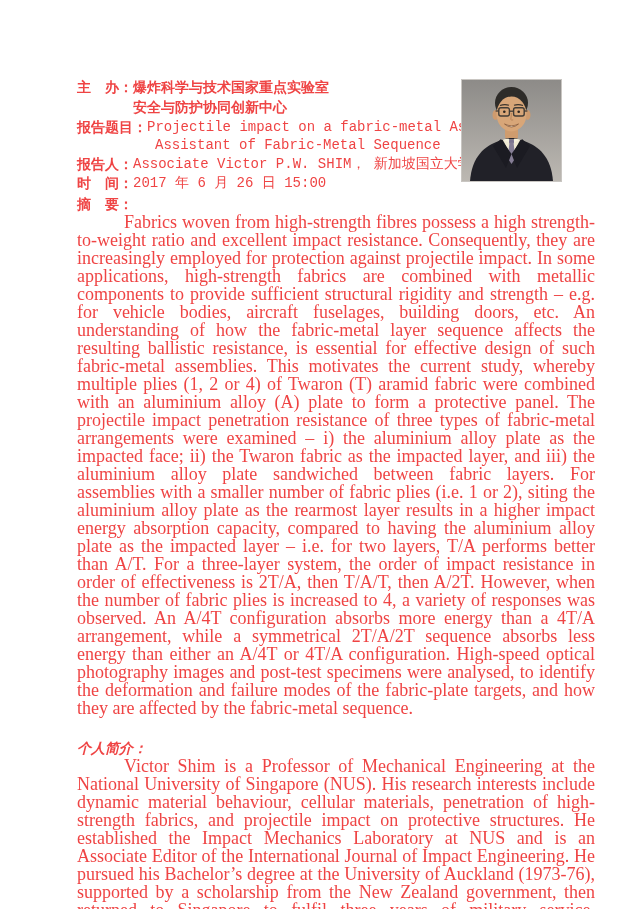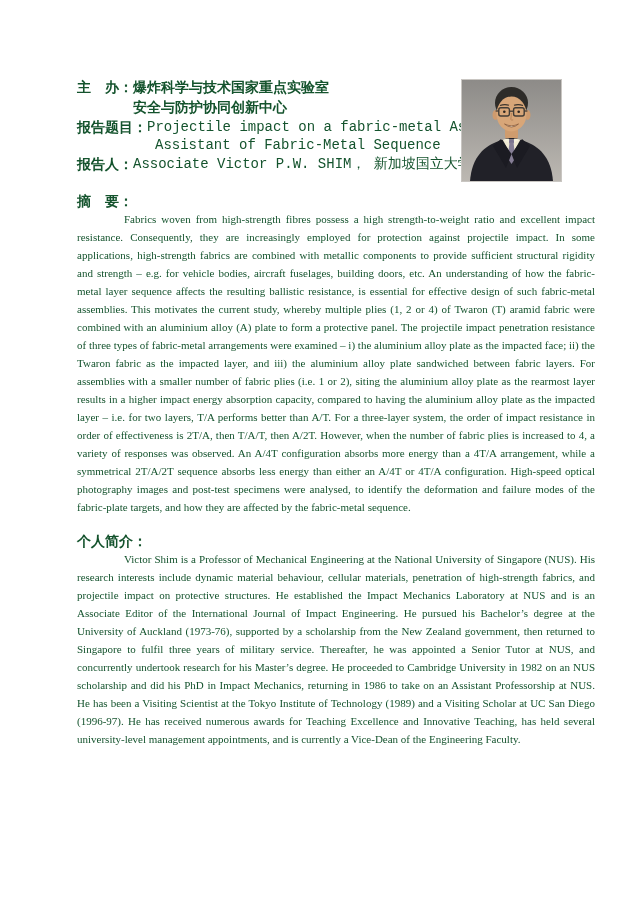--- a/index.html
+++ b/index.html
@@ -6,21 +6,21 @@
     margin: 0;
     padding: 0;
     background: #ffffff;
   }
   .page {
     position: relative;
     width: 640px;
     height: 909px;
     background: #ffffff;
     font-family: "Liberation Serif", "DejaVu Serif", serif;
-    color: #14532d;
+    color: #ef4444;
     overflow: hidden;
   }
   .content {
     position: absolute;
     left: 77px;
     top: 78px;
     width: 518px;
   }
   
   .hdr-row {
@@ -47,25 +47,25 @@
     font-weight: normal;
   }
   
   .section-heading {
     margin: 0;
     font-size: 14px;
     line-height: 18px;
     font-family: "Liberation Sans", "DejaVu Sans", sans-serif;
     font-weight: bold;
   }
-  .abstract-heading { margin-top: 18px; }
-  .bio-heading { margin-top: 16px; }
+  .abstract-heading { margin-top: 2px; }
+  .bio-heading { margin-top: 22px; font-style: italic; }
   .para {
     margin: 0;
-    font-size: 11px;
+    font-size: 18px;
     line-height: 18px;
     text-align: justify;
     text-indent: 47px;
   }
   
   .photo {
     position: absolute;
     left: 461px;
     top: 79px;
     width: 99px;
@@ -90,20 +90,23 @@
         <span class="zh-bold">安全与防护协同创新中心</span>
       </div>
       <div class="hdr-row">
         <span class="hdr-label w70">报告题目：</span><span class="hdr-value">Projectile impact on a fabric-metal Assemblies –</span>
       </div>
       <div class="hdr-row ind78">
         <span class="hdr-value">Assistant of Fabric-Metal Sequence</span>
       </div>
       <div class="hdr-row">
         <span class="hdr-label w56">报告人：</span><span class="hdr-value">Associate Victor P.W. SHIM， 新加坡国立大学</span>
+      </div>
+      <div class="hdr-row">
+        <span class="hdr-label w56">时　间：</span><span class="hdr-value">2017 年 6 月 26 日 15:00</span>
       </div>
     </div>
 
     <h2 class="section-heading abstract-heading">摘　要：</h2>
     <p class="para">Fabrics woven from high-strength fibres possess a high strength-to-weight ratio and excellent impact resistance. Consequently, they are increasingly employed for protection against projectile impact. In some applications, high-strength fabrics are combined with metallic components to provide sufficient structural rigidity and strength – e.g. for vehicle bodies, aircraft fuselages, building doors, etc. An understanding of how the fabric-metal layer sequence affects the resulting ballistic resistance, is essential for effective design of such fabric-metal assemblies. This motivates the current study, whereby multiple plies (1, 2 or 4) of Twaron (T) aramid fabric were combined with an aluminium alloy (A) plate to form a protective panel. The projectile impact penetration resistance of three types of fabric-metal arrangements were examined – i) the aluminium alloy plate as the impacted face; ii) the Twaron fabric as the impacted layer, and iii) the aluminium alloy plate sandwiched between fabric layers. For assemblies with a smaller number of fabric plies (i.e. 1 or 2), siting the aluminium alloy plate as the rearmost layer results in a higher impact energy absorption capacity, compared to having the aluminium alloy plate as the impacted layer – i.e. for two layers, T/A performs better than A/T. For a three-layer system, the order of impact resistance in order of effectiveness is 2T/A, then T/A/T, then A/2T. However, when the number of fabric plies is increased to 4, a variety of responses was observed. An A/4T configuration absorbs more energy than a 4T/A arrangement, while a symmetrical 2T/A/2T sequence absorbs less energy than either an A/4T or 4T/A configuration. High-speed optical photography images and post-test specimens were analysed, to identify the deformation and failure modes of the fabric-plate targets, and how they are affected by the fabric-metal sequence.</p>
 
     <h2 class="section-heading bio-heading">个人简介：</h2>
     <p class="para">Victor Shim is a Professor of Mechanical Engineering at the National University of Singapore (NUS). His research interests include dynamic material behaviour, cellular materials, penetration of high-strength fabrics, and projectile impact on protective structures. He established the Impact Mechanics Laboratory at NUS and is an Associate Editor of the International Journal of Impact Engineering. He pursued his Bachelor’s degree at the University of Auckland (1973-76), supported by a scholarship from the New Zealand government, then returned to Singapore to fulfil three years of military service. Thereafter, he was appointed a Senior Tutor at NUS, and concurrently undertook research for his Master’s degree. He proceeded to Cambridge University in 1982 on an NUS scholarship and did his PhD in Impact Mechanics, returning in 1986 to take on an Assistant Professorship at NUS. He has been a Visiting Scientist at the Tokyo Institute of Technology (1989) and a Visiting Scholar at UC San Diego (1996-97). He has received numerous awards for Teaching Excellence and Innovative Teaching, has held several university-level management appointments, and is currently a Vice-Dean of the Engineering Faculty.</p>
 
   </div>

